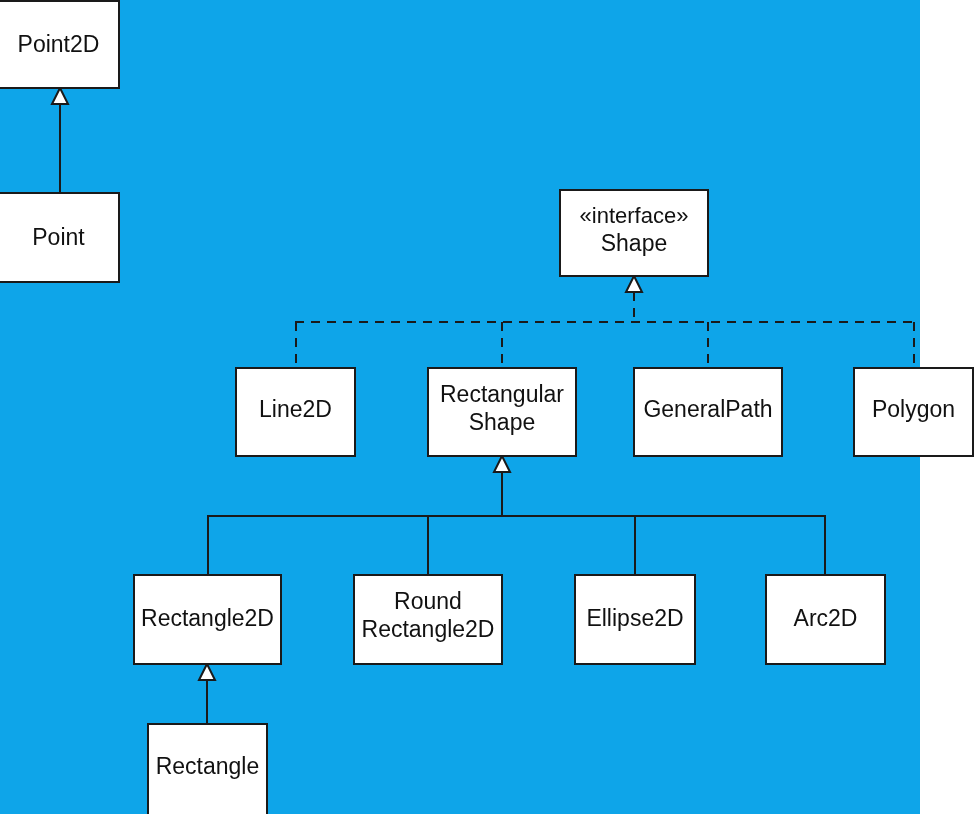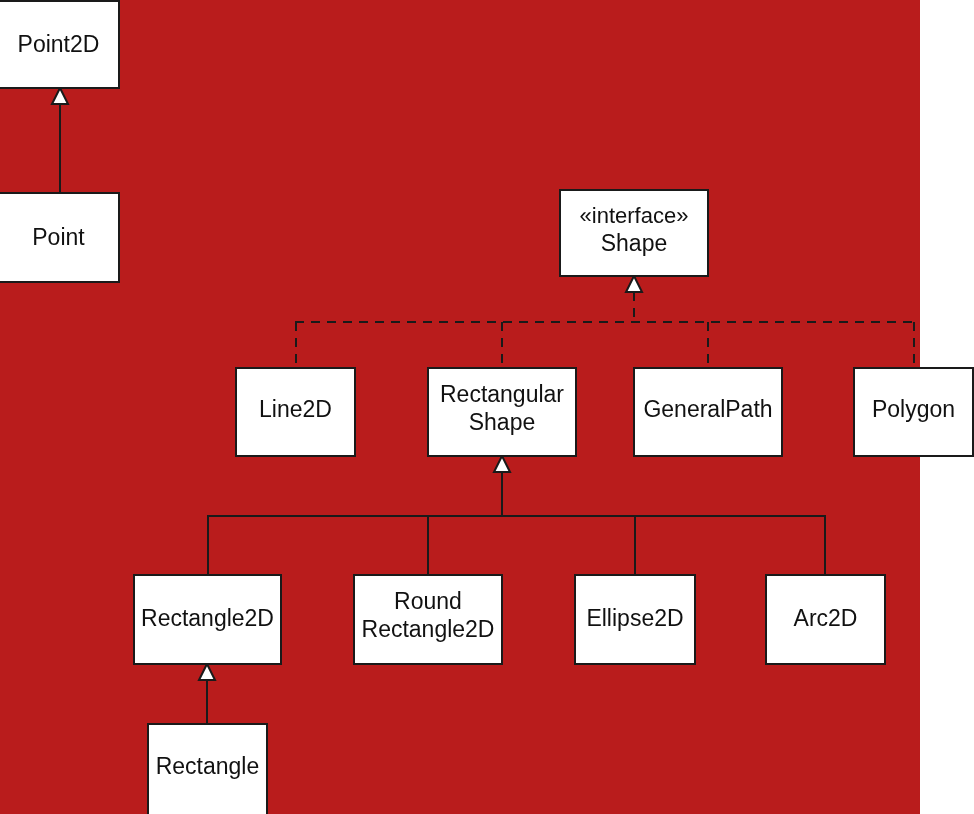--- a/index.html
+++ b/index.html
@@ -10,21 +10,21 @@
   body {
     width: 974px;
     height: 814px;
     font-family: "Liberation Sans", sans-serif;
     overflow: hidden;
   }
   #diagram-root {
     position: relative;
     width: 920px;
     height: 814px;
-    background: #b91c1c;
+    background: #0ea5e9;
   }
   svg.uml-canvas {
     display: block;
     width: 974px;
     height: 814px;
   }
   .uml-box rect {
     fill: #ffffff;
     stroke: #1a1a1a;
     stroke-width: 2;

